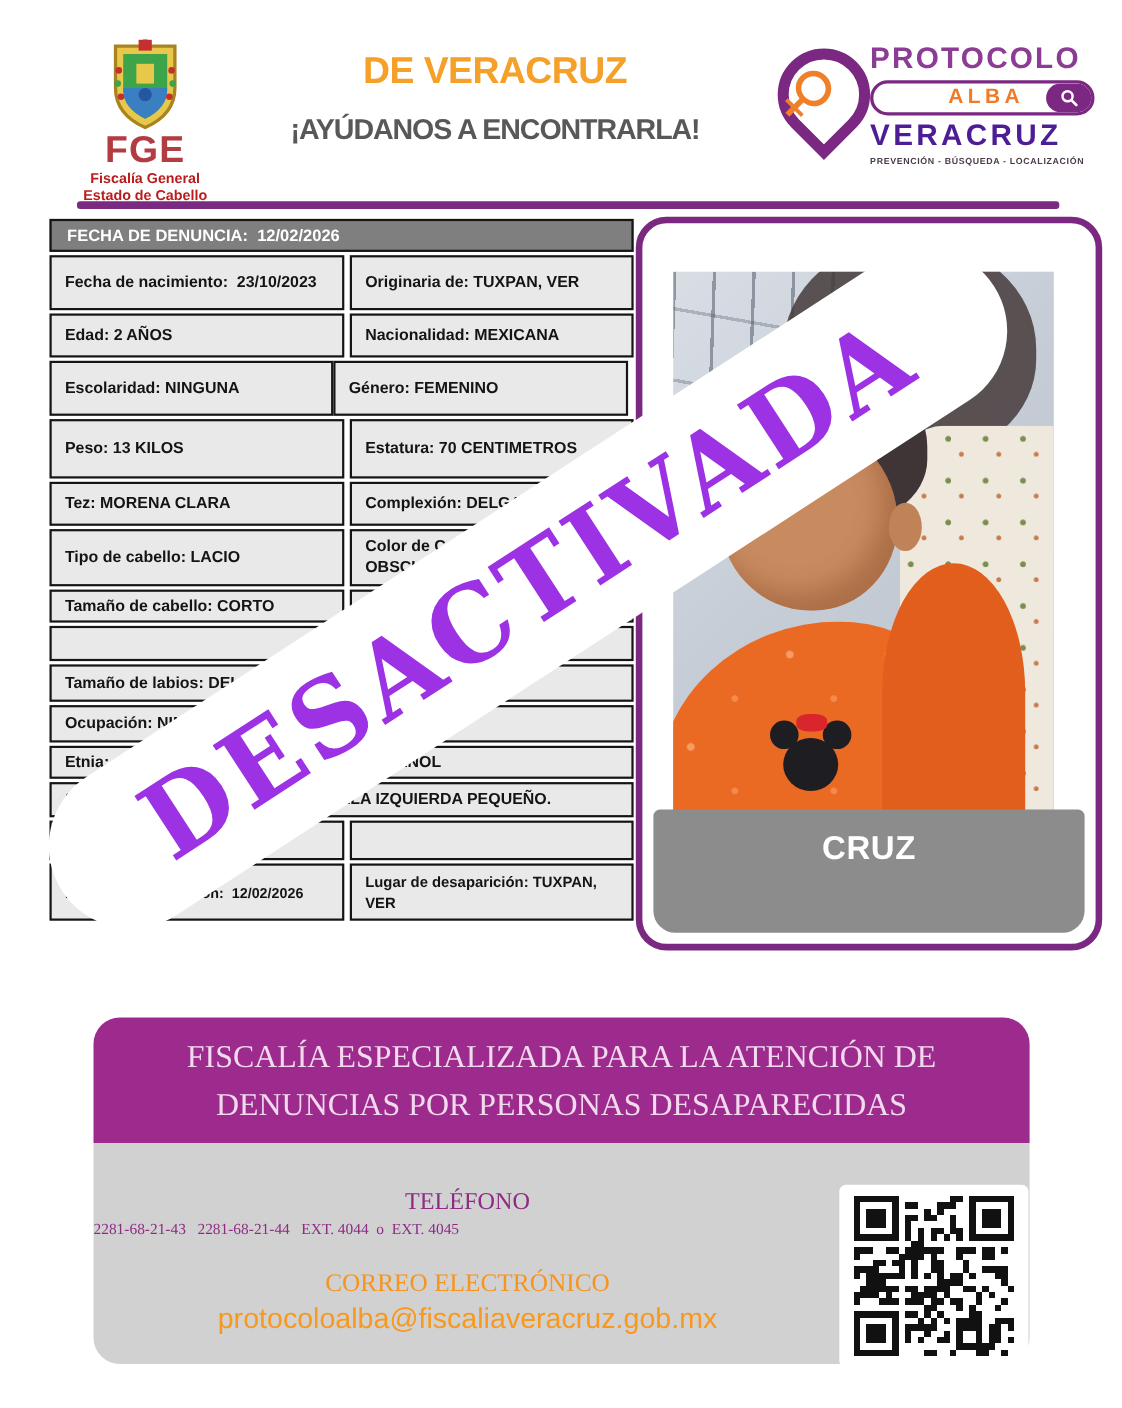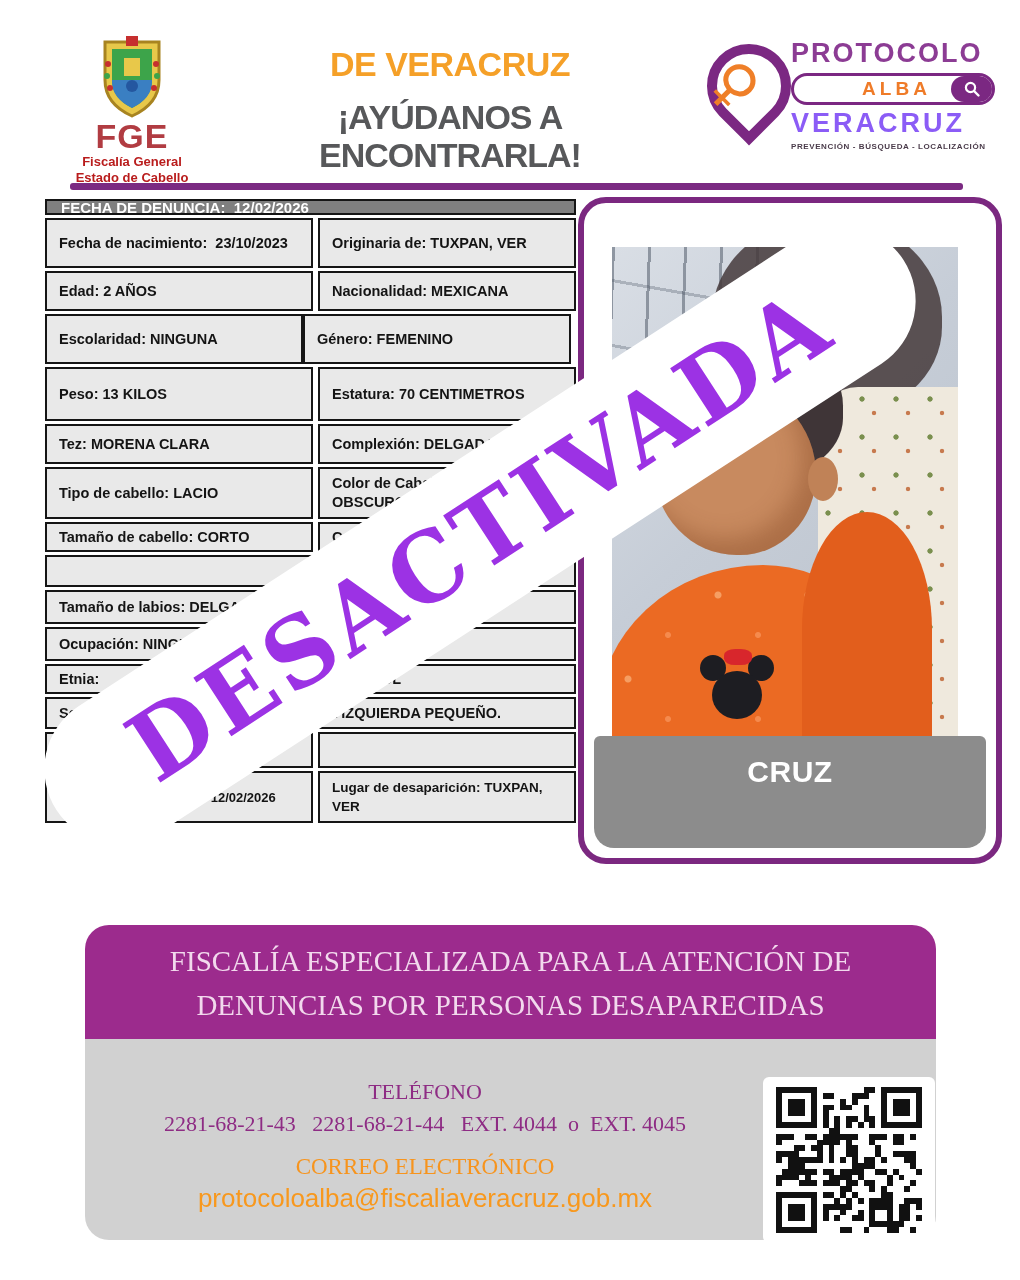--- a/index.html
+++ b/index.html
@@ -7,54 +7,54 @@
         font-family:"Liberation Sans",sans-serif;}
 
   
   #agency{position:absolute;left:32px;top:36px;width:200px;text-align:center;}
   #crest{display:block;margin:0 auto;}
   #agency-abbr{font-size:34px;font-weight:bold;color:#b13c42;line-height:32px;letter-spacing:1px;}
   #agency-sub{font-size:13px;font-weight:bold;color:#b91c1c;line-height:16px;margin-top:2px;}
 
   #title-block{position:absolute;left:225px;top:44px;width:450px;text-align:center;}
   #title-main{font-size:34px;line-height:40px;font-weight:bold;color:#f5a028;letter-spacing:-0.5px;}
-  #title-sub{font-size:34px;line-height:38px;font-weight:bold;color:#57585a;letter-spacing:-1px;margin-top:14px;}
+  #title-sub{font-size:26px;line-height:38px;font-weight:bold;color:#57585a;letter-spacing:-1px;margin-top:14px;}
 
   #alba-logo{position:absolute;left:693px;top:38px;width:315px;height:135px;}
   #pin{position:absolute;left:14px;top:6px;width:64px;height:64px;border:10px solid #7b2882;
        border-radius:50% 50% 50% 0;transform:rotate(-45deg);background:#fff;}
   #pin-female{position:absolute;left:10px;top:8px;width:64px;height:78px;display:flex;align-items:center;
        justify-content:center;font-size:58px;color:#ef7f28;font-weight:bold;transform:rotate(45deg);
        font-family:"DejaVu Sans",sans-serif;}
   #alba-text{position:absolute;left:98px;top:0;width:215px;}
   #alba-protocolo{font-size:27px;color:#8c3c94;letter-spacing:2px;font-weight:600;}
   #alba-pill{margin-top:4px;width:150px;height:26px;border:3px solid #7b2882;border-radius:16px;
              display:flex;align-items:center;overflow:hidden;background:#fff;padding-left:48px;}
   #alba-word{flex:1;text-align:center;font-size:19px;font-weight:bold;color:#ef7b28;letter-spacing:4px;}
   #alba-search{width:42px;height:26px;background:#7b2882;border-radius:13px;display:flex;
                align-items:center;justify-content:center;margin-right:-1px;}
-  #alba-veracruz{font-size:27px;color:#8b5cf6;letter-spacing:3px;font-weight:600;margin-top:3px;}
+  #alba-veracruz{font-size:27px;color:#4c1d95;letter-spacing:3px;font-weight:600;margin-top:3px;}
   #alba-tagline{font-size:8px;font-weight:bold;color:#4a3b4a;letter-spacing:0.6px;margin-top:3px;}
 
   #divider{position:absolute;left:70px;top:183px;width:893px;height:7px;background:#7b2a82;border-radius:3px;}
 
   
   #report{position:absolute;left:45px;top:199px;width:531px;}
   .trow{display:flex;margin-bottom:3px;}
   .cell{border:2px solid #151515;background:#e9e9e9;display:flex;align-items:center;
         padding:2px 12px;font-size:14.5px;font-weight:bold;color:#141414;line-height:19px;
         box-sizing:border-box;white-space:pre-wrap;overflow:hidden;}
   .cell.left{width:268px;margin-right:5px;}
   .cell.right{flex:1;}
   .cell.merged{width:100%;}
   .cell.tight{font-size:13px;}
   .cell.tight2{font-size:13.5px;}
   #report-header{border:2px solid #151515;background:#7f7f7f;color:#ffffff;font-size:15px;
         font-weight:bold;display:flex;align-items:center;padding:0 14px;box-sizing:border-box;
-        height:16px;margin-bottom:3px;white-space:pre-wrap;}
+        height:30px;margin-bottom:3px;white-space:pre-wrap;}
 
   
   #photo-card{position:absolute;left:578px;top:197px;width:424px;height:667px;background:#ffffff;
         border:6px solid #7b2880;border-radius:28px;box-sizing:border-box;}
   #photo{position:absolute;left:28px;top:44px;width:346px;height:500px;overflow:hidden;
         background:linear-gradient(135deg,#d9dee5 0%,#c6cdd7 45%,#b9c1cb 100%);}
   .ph-bars{position:absolute;left:0;top:0;width:230px;height:230px;
         background:repeating-linear-gradient(92deg,rgba(70,80,95,.5) 0 3px,transparent 3px 36px),
                    repeating-linear-gradient(10deg,rgba(70,80,95,.30) 0 3px,transparent 3px 64px);}
   .ph-adult-hair{position:absolute;left:100px;top:-30px;width:230px;height:200px;background:#45393b;
@@ -94,22 +94,22 @@
   
   #banner{position:absolute;left:85px;top:925px;width:851px;height:114px;background:#9c2b8d;
         border-radius:24px 24px 0 0;text-align:center;font-family:"Liberation Serif",serif;
         color:#f2d9ed;font-size:29px;line-height:44px;padding-top:14px;box-sizing:border-box;}
   #contact-box{position:absolute;left:85px;top:1039px;width:851px;height:201px;background:#d1d1d1;
         border-radius:0 0 24px 24px;}
   #contact-info{position:absolute;left:0;top:10px;width:100%;text-align:center;
         font-family:"Liberation Serif",serif;font-size:18px;color:#1b1b1b;}
   #tel-label{position:absolute;left:0;top:40px;width:680px;text-align:center;
         font-family:"Liberation Serif",serif;font-size:22px;color:#8e2c84;}
-  #tel-numbers{position:absolute;left:0;top:72px;width:680px;text-align:center;
-        font-family:"Liberation Serif",serif;font-size:22px;color:#8e2c84;white-space:pre-wrap;}
+  #tel-numbers{position:absolute;left:0;top:72px;width:680px;text-align:left;
+        font-family:"Liberation Serif",serif;font-size:14px;color:#8e2c84;white-space:pre-wrap;}
   #mail-label{position:absolute;left:0;top:115px;width:680px;text-align:center;
         font-family:"Liberation Serif",serif;font-size:23px;color:#f7941d;}
   #mail-addr{position:absolute;left:0;top:144px;width:680px;text-align:center;
         font-size:26px;color:#f8981d;}
   #qr-box{position:absolute;left:678px;top:38px;width:172px;height:166px;background:#ffffff;
         border-radius:6px;display:flex;align-items:center;justify-content:center;}
 </style>
 </head>
 <body>
 

